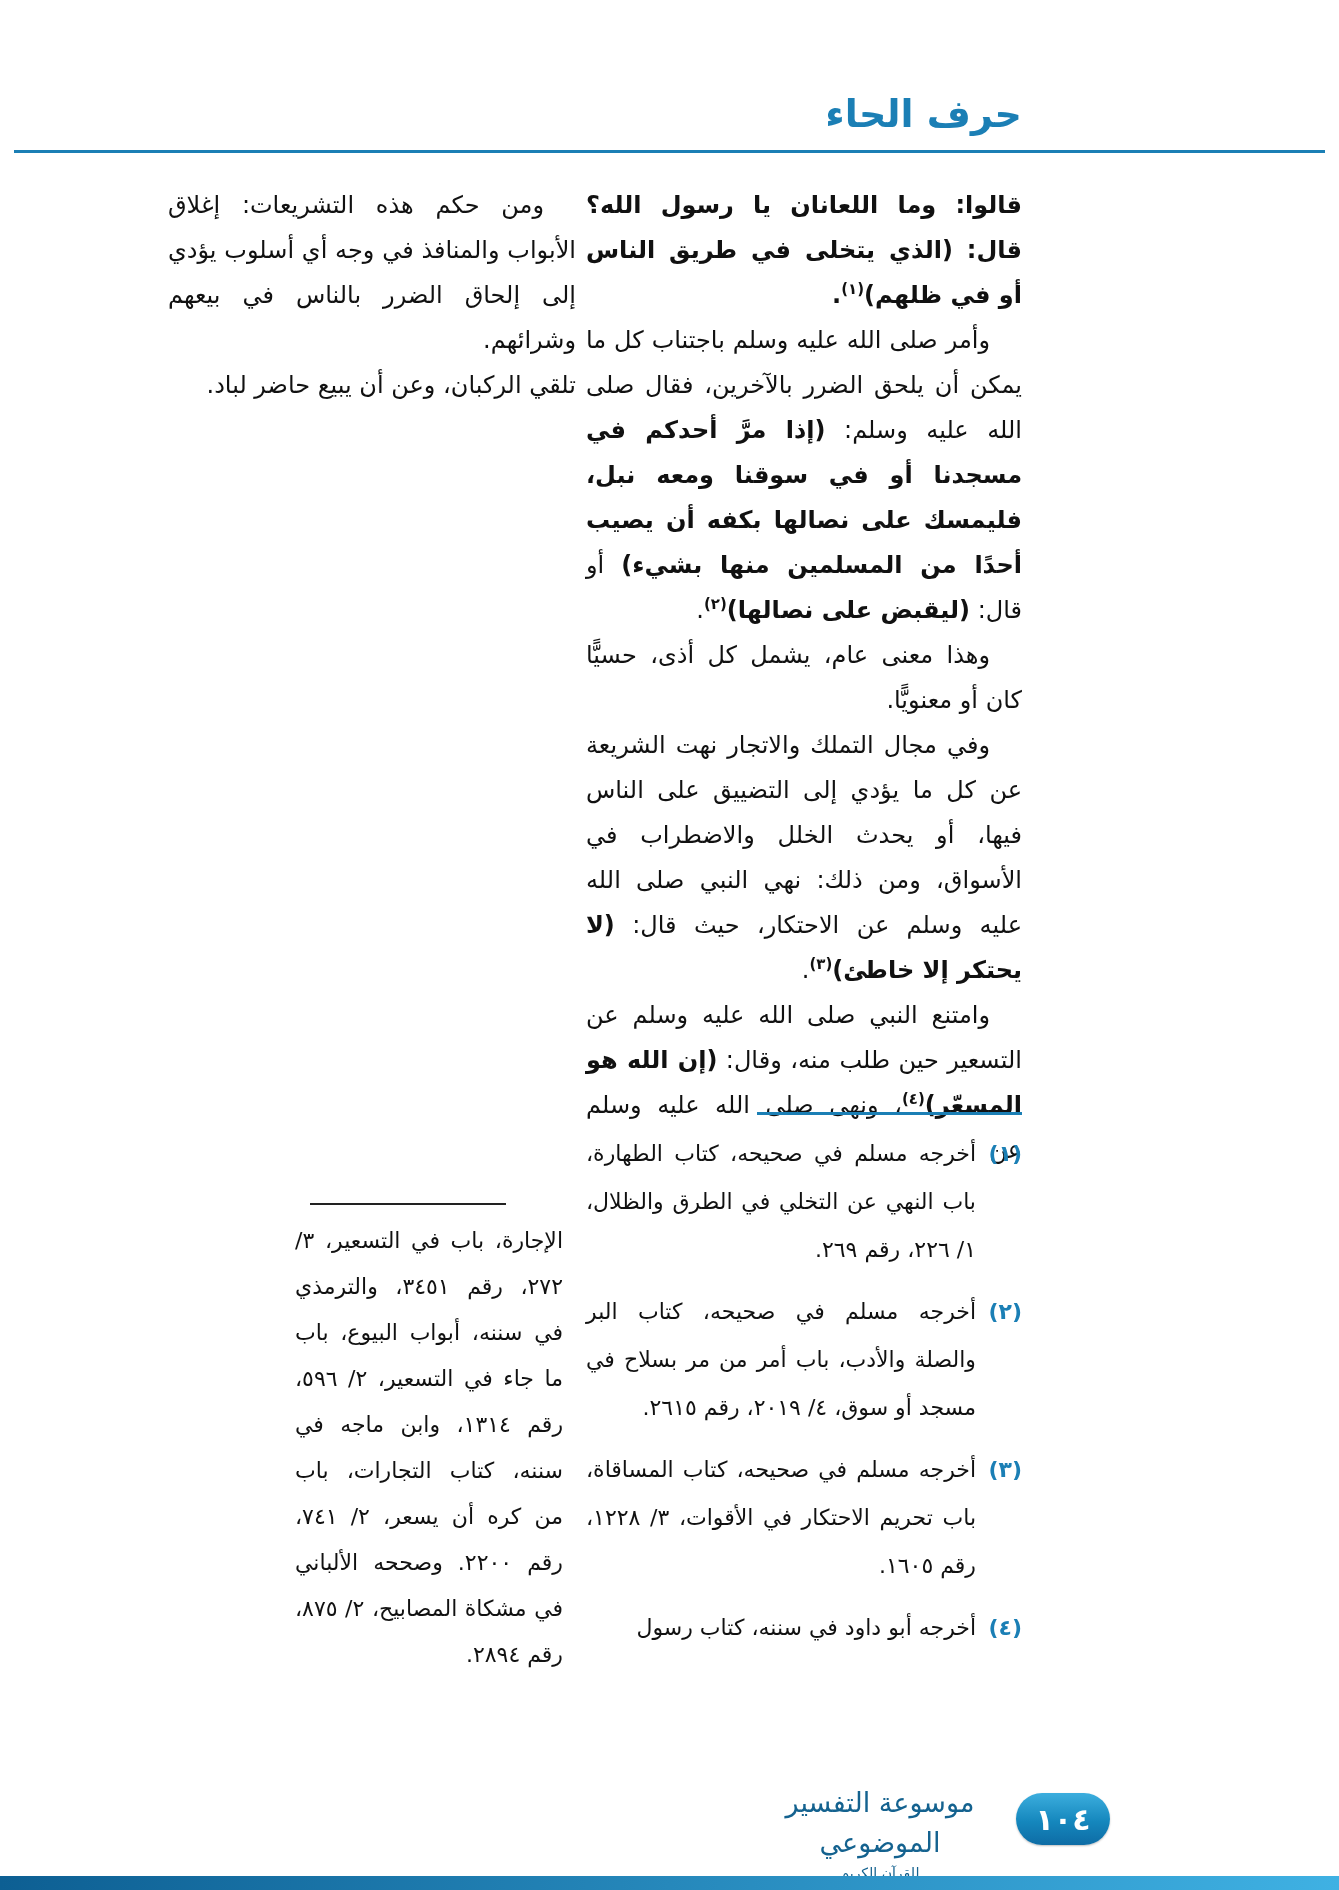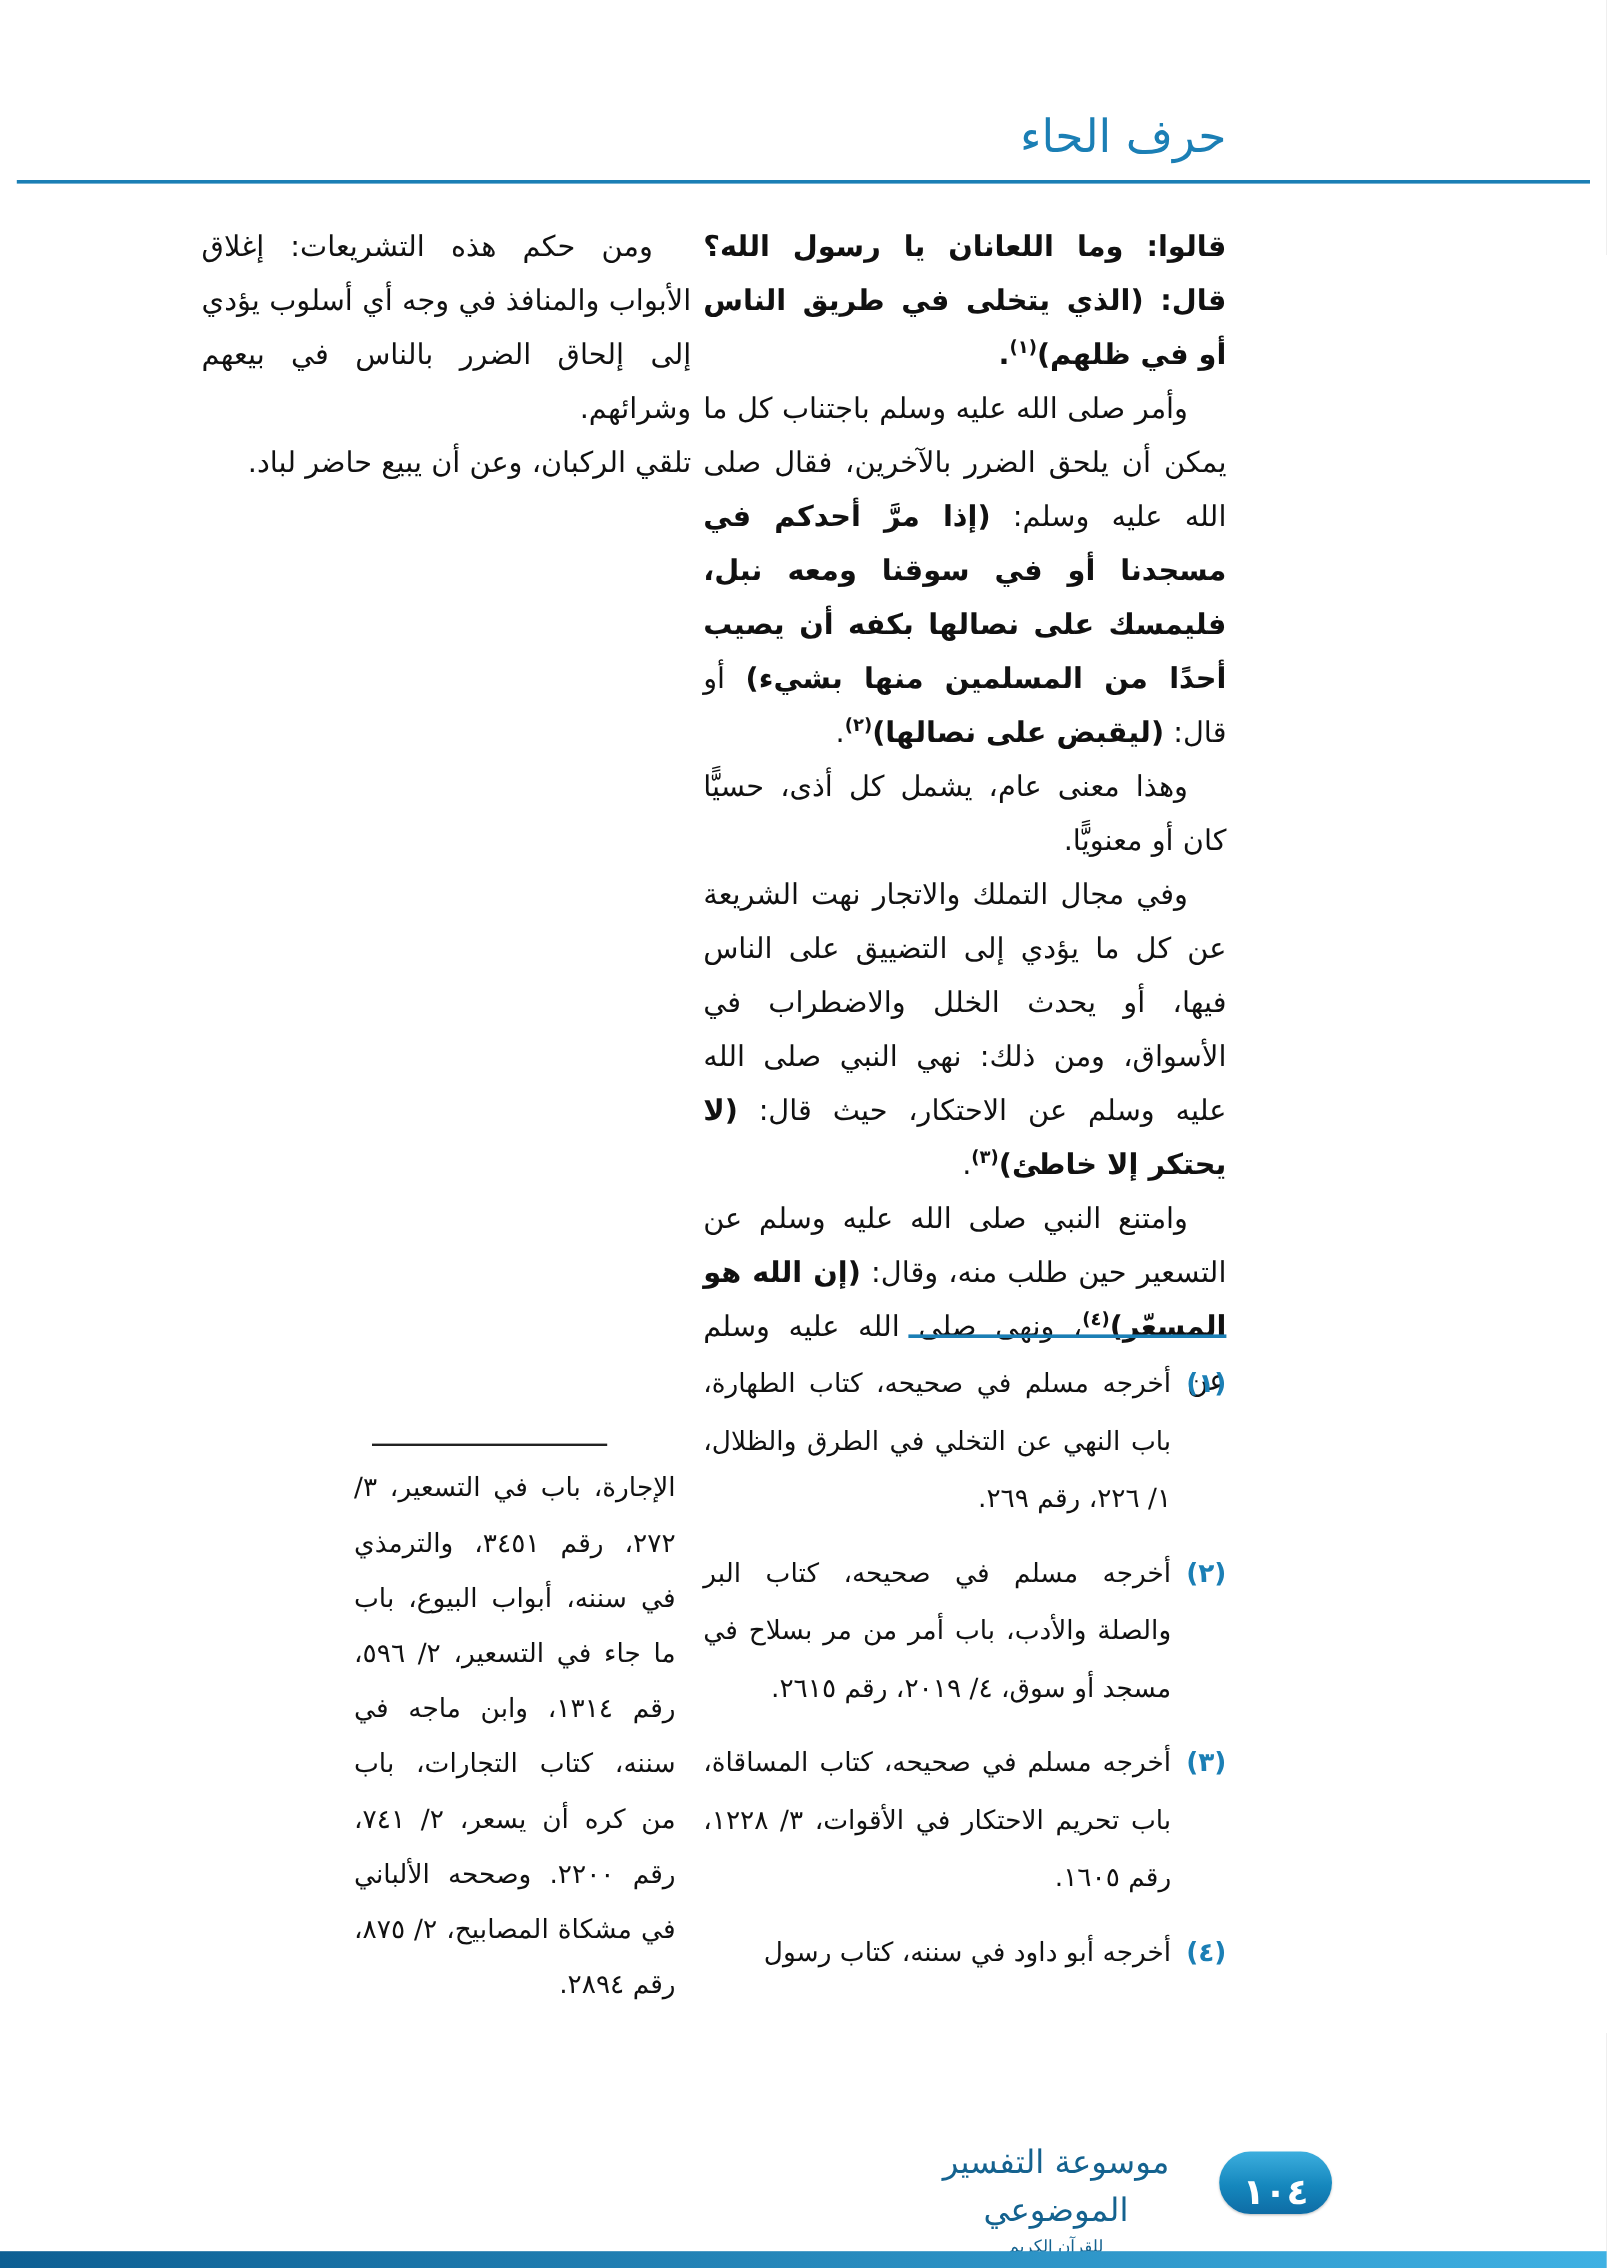--- a/index.html
+++ b/index.html
@@ -13,21 +13,21 @@
     width:1339px; height:1890px;
     margin:0 auto;
     background:#ffffff;
     overflow:hidden;
     direction:rtl;
     color:#111;
   }
   
   .chapter-title {
     position:absolute; top:92px; right:317px;
-    font-size:38px; font-weight:normal;
+    font-size:38px; font-weight:bold;
     color:var(--blue);
     letter-spacing:1px;
   }
   .header-rule {
     position:absolute; top:150px; left:14px; right:14px;
     height:3px; background:var(--blue);
   }
   
   .col {
     position:absolute; top:183px;
@@ -72,21 +72,21 @@
   .logo {
     position:absolute; top:1783px; right:339px; width:240px;
     text-align:center; color:#14628f;
   }
   .logo-line1 { font-size:27px; font-weight:normal; line-height:40px; }
   .logo-line2 { font-size:14px; font-weight:normal; line-height:20px; letter-spacing:2px; }
   .page-number-box {
     position:absolute; top:1793px; right:229px;
     width:94px; height:52px; border-radius:26px;
     background:linear-gradient(180deg,#3caede 0%, #1587bd 55%, #0e6ca5 100%);
-    display:flex; align-items:flex-end; justify-content:center;
+    display:flex; align-items:center; justify-content:center;
     color:#ffffff; font-size:30px; font-weight:bold;
     box-shadow:0 1px 2px rgba(0,0,0,0.25);
   }
   .bottom-bar {
     position:absolute; left:0; right:0; bottom:0; height:14px;
     background:linear-gradient(to left, var(--bar2), var(--bar1));
   }
 </style>
 </head>
 <body>

